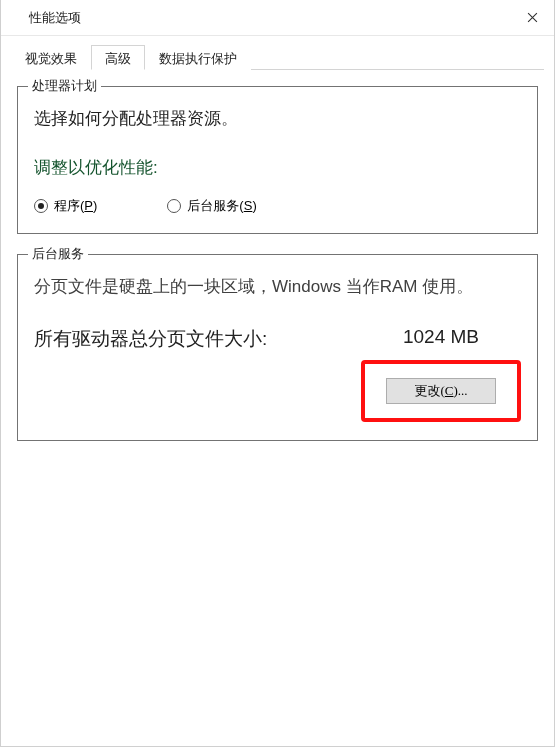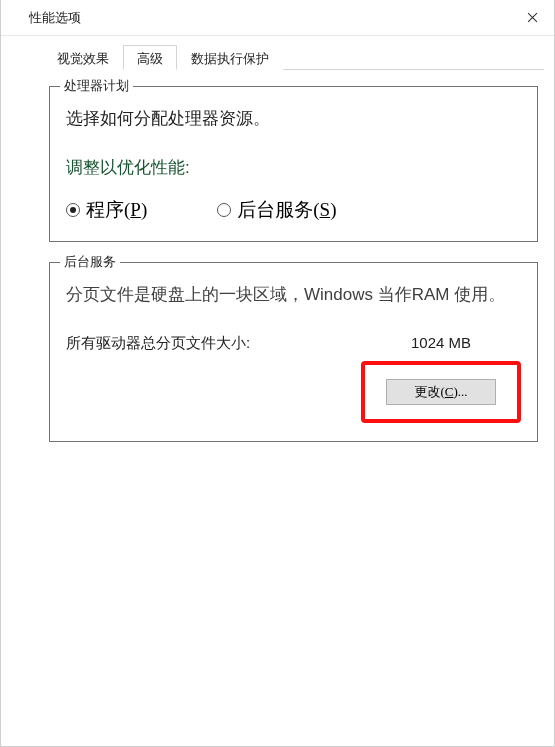--- a/index.html
+++ b/index.html
@@ -37,21 +37,20 @@
       height: 36px;
       display: flex;
       align-items: center;
       justify-content: center;
       cursor: pointer;
       color: #555;
     }
     .close-btn svg { width: 11px; height: 11px; }
     .content {
       padding: 8px 10px;
-      margin-left: 32px;
     }
     .tabs {
       display: flex;
       border-bottom: 1px solid #d4d4d4;
       height: 26px;
       position: relative;
     }
     .tab {
       padding: 4px 13px 4px 13px;
       background: #fff;
@@ -99,22 +98,21 @@
     .radio-row {
       display: flex;
       gap: 70px;
       padding-left: 0;
     }
     .radio-opt {
       display: flex;
       align-items: center;
       gap: 6px;
       cursor: pointer;
-      font-size: 19px;
-      font-family: Liberation Serif, serif;
+      font-size: 13px;
     }
     .radio-circle {
       width: 14px;
       height: 14px;
       border: 1px solid #555;
       border-radius: 50%;
       display: inline-flex;
       align-items: center;
       justify-content: center;
     }
@@ -127,21 +125,21 @@
       display: block;
     }
     .underline { text-decoration: underline; }
     .vm-desc {
       font-size: 17px;
       color: #404040;
       margin-bottom: 28px;
     }
     .vm-row {
       display: flex;
-      font-size: 15px;
+      font-size: 19px;
       color: #222;
     }
     .vm-label { flex: 1; }
     .vm-value { width: 160px; text-align: center; }
     .change-btn-wrap {
       border: 4px solid #ff1010;
       border-radius: 4px;
       padding: 14px 14px;
       position: relative;
       margin-top: 8px;

